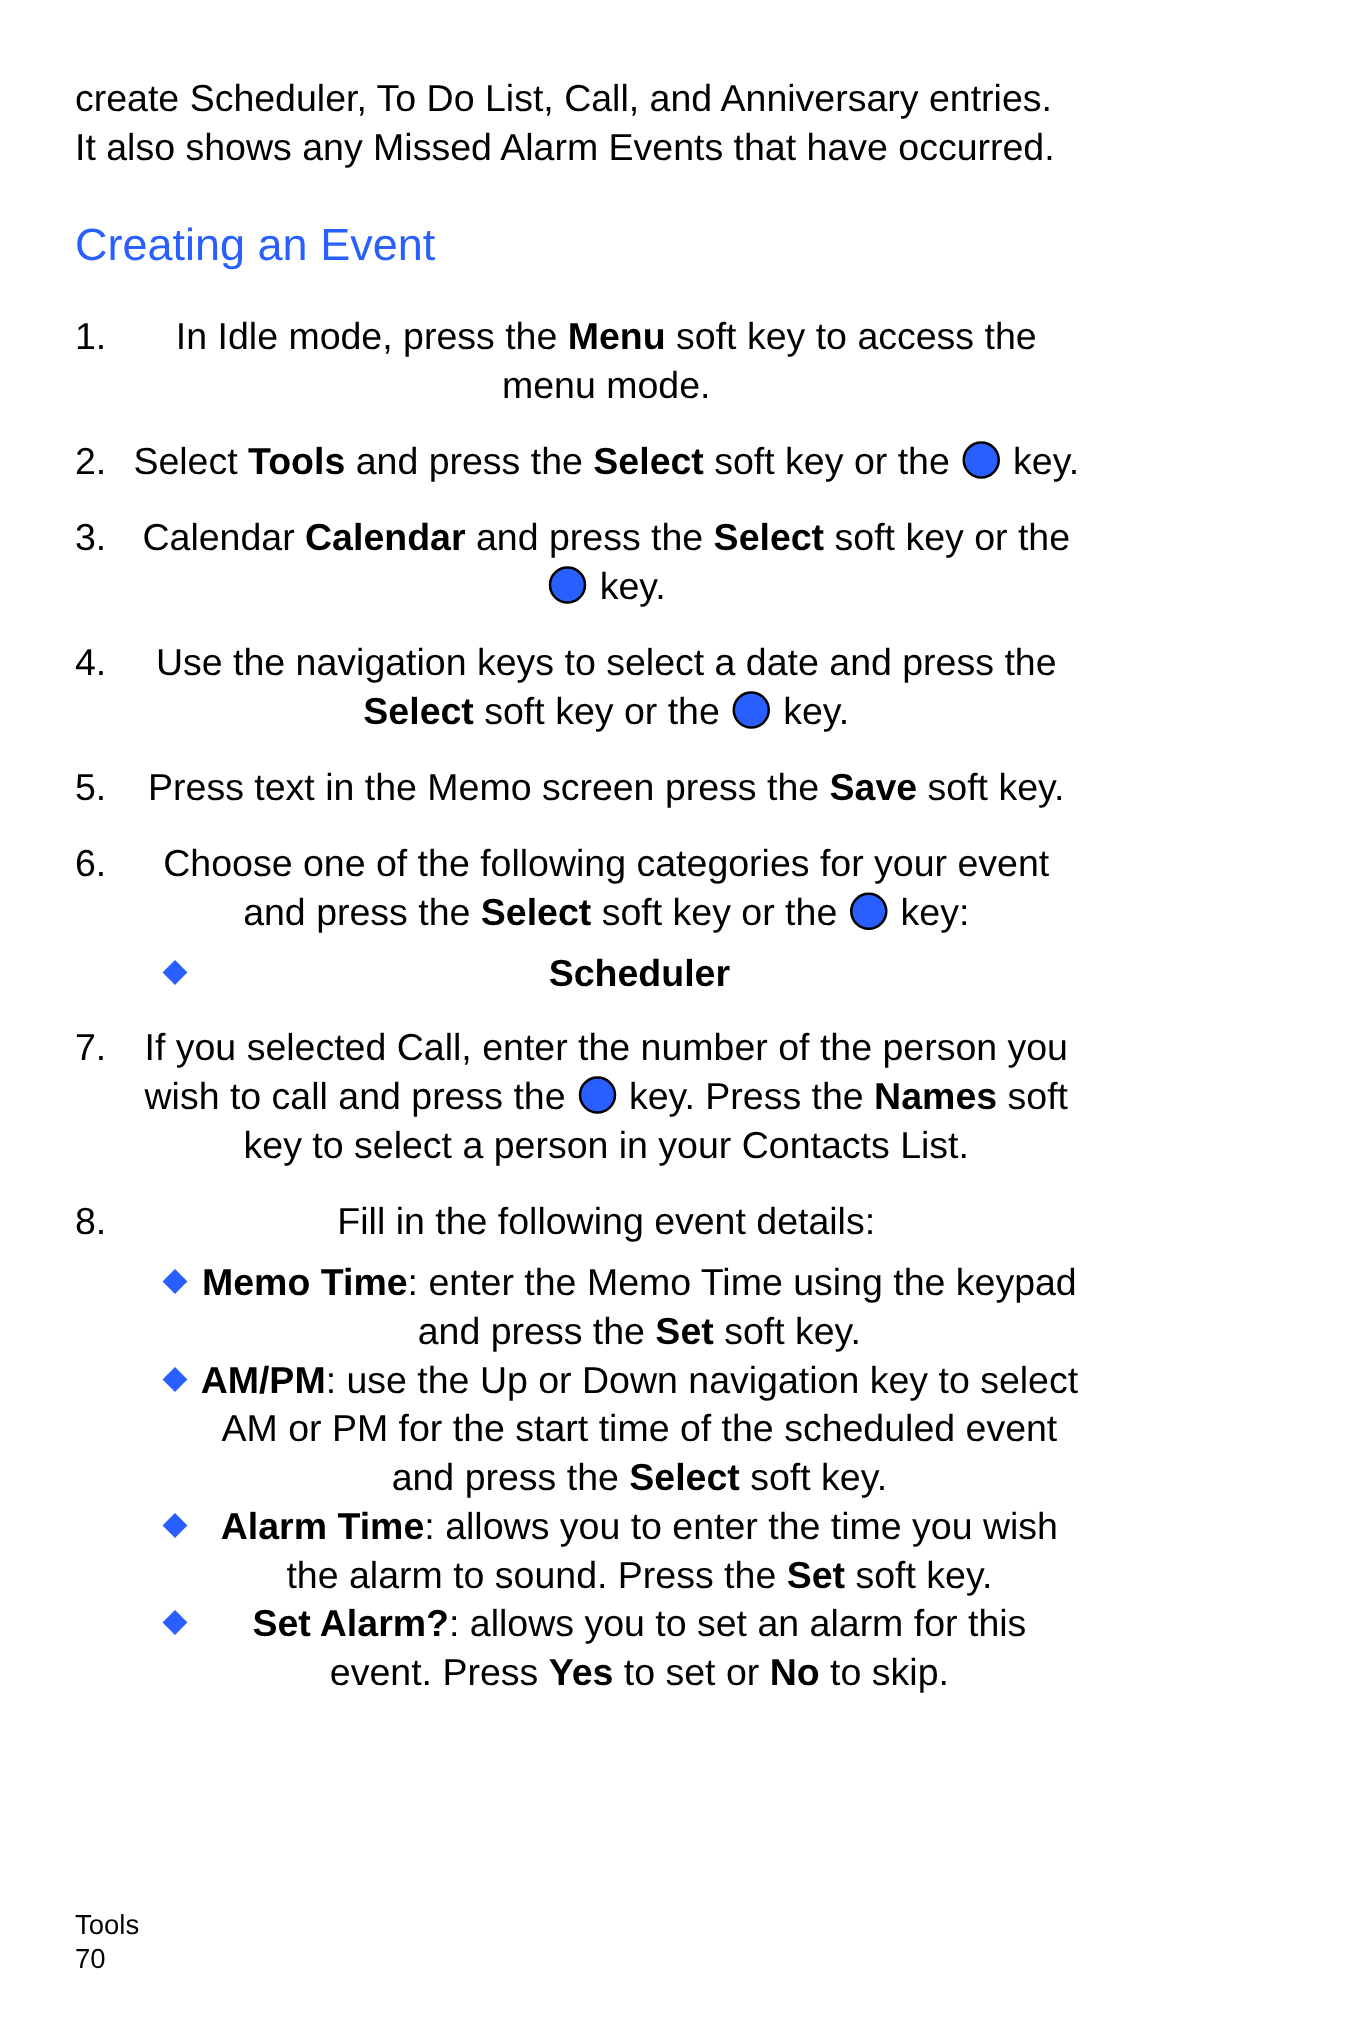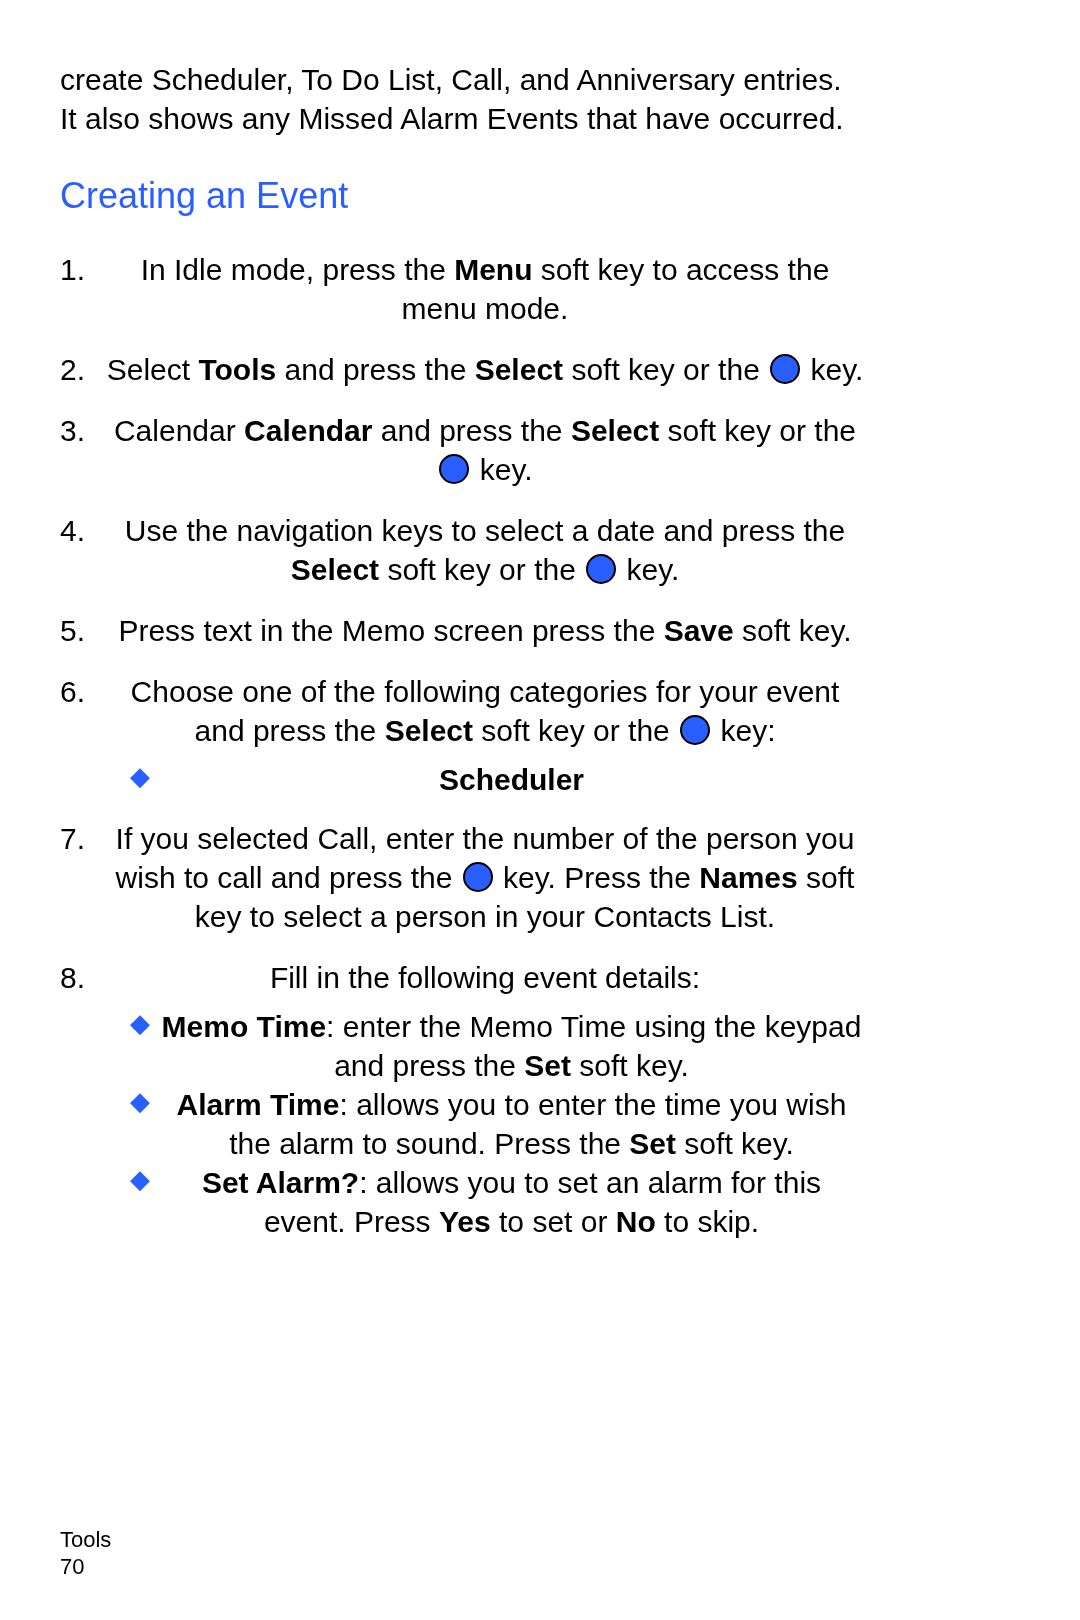--- a/index.html
+++ b/index.html
@@ -132,20 +132,23 @@
       <span>If you selected Call, enter the number of the person you wish to call and press the </span><span class="key-dot"></span><span> key. Press the </span><span class="bold">Names</span><span> soft key to select a person in your Contacts List.</span>
     </li>
 
     <li>
       <span>Fill in the following event details:</span>
       <ul class="diamond-list details">
         <li>
           <span class="bold">Memo Time</span><span>: enter the Memo Time using the keypad and press the </span><span class="bold">Set</span><span> soft key.</span>
         </li>
         <li>
+          <span class="bold">AM/PM</span><span>: use the Up or Down navigation key to select AM or PM for the start time of the scheduled event and press the </span><span class="bold">Select</span><span> soft key.</span>
+        </li>
+        <li>
           <span class="bold">Alarm Time</span><span>: allows you to enter the time you wish the alarm to sound. Press the </span><span class="bold">Set</span><span> soft key.</span>
         </li>
         <li>
           <span class="bold">Set Alarm?</span><span>: allows you to set an alarm for this event. Press </span><span class="bold">Yes</span><span> to set or </span><span class="bold">No</span><span> to skip.</span>
         </li>
       </ul>
     </li>
 
   </ol>
 

